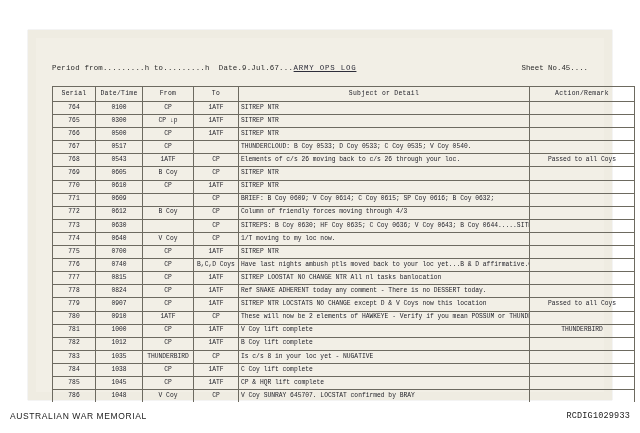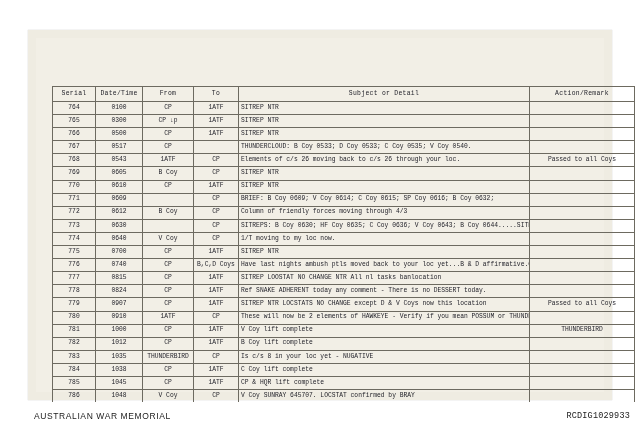--- a/index.html
+++ b/index.html
@@ -117,21 +117,20 @@
     border-top: 0px solid #fff;
   }
   .awm {
     position: absolute;
     left: 10px;
     top: 9px;
     font-family: "Liberation Sans", sans-serif;
     font-size: 8.5px;
     letter-spacing: 0.6px;
     color: #1a1a1a;
-    margin-left: 24px;
   }
   .rcd {
     position: absolute;
     right: 10px;
     top: 9px;
     font-family: Liberation Mono, monospace;
     font-size: 8.5px;
     letter-spacing: 0.2px;
     color: #1a1a1a;
   }
@@ -146,20 +145,27 @@
 </head>
 <body>
 
 <div class="page">
 
   <div class="paper">
     <div class="paper-inner">
 
       <div class="corner-mark">&nbsp;</div>
 
+      <div class="hdr">
+        <div class="hdr-row r1">
+          <span class="period">Period from.........h to.........h  Date.9.Jul.67...</span>
+          <span class="log-title">ARMY OPS LOG</span>
+          <span class="sheet-no">Sheet No.45....</span>
+        </div>
+      </div>
 
       <table class="log">
         <thead>
           <tr>
             <th class="c-serial">Serial</th>
             <th class="c-time">Date/Time</th>
             <th class="c-from">From</th>
             <th class="c-to">To</th>
             <th class="c-subj">Subject or Detail</th>
             <th class="c-action">Action/Remark</th>

